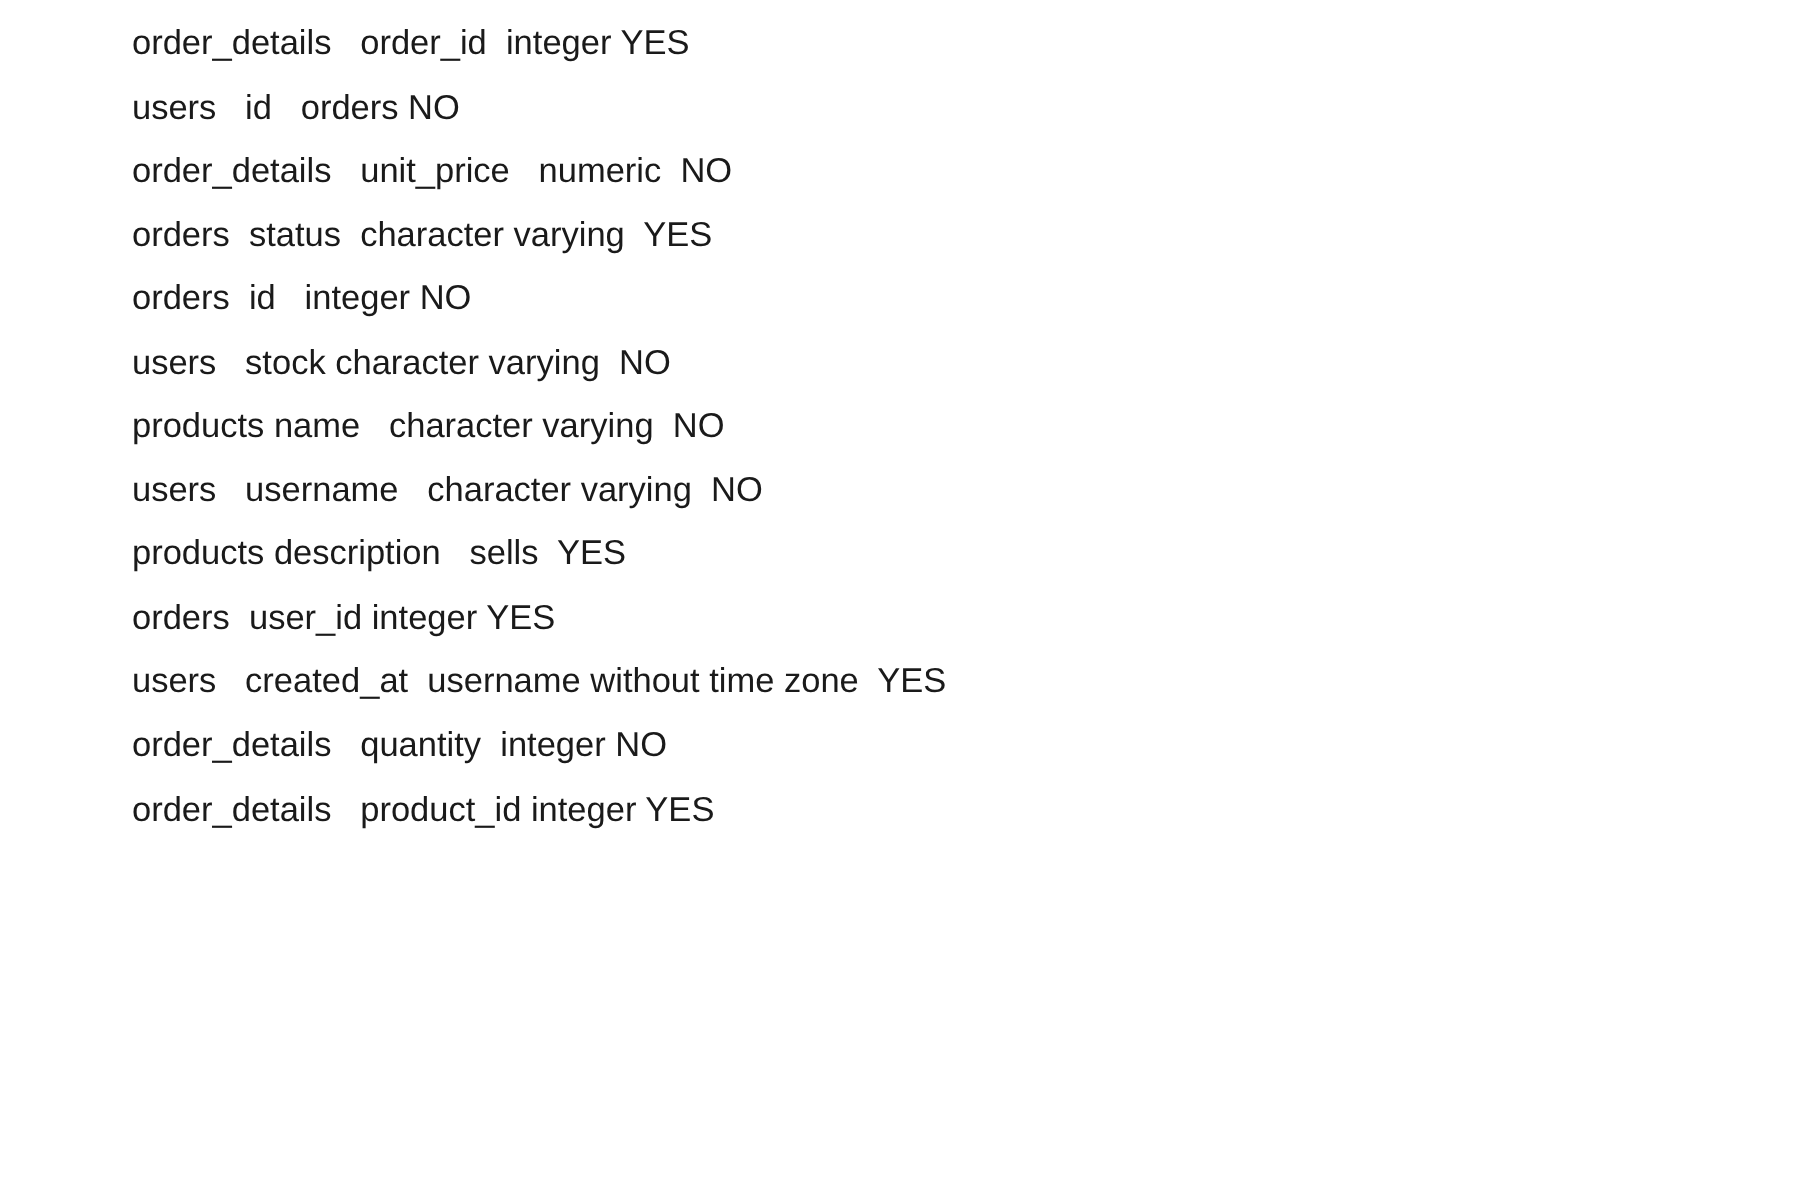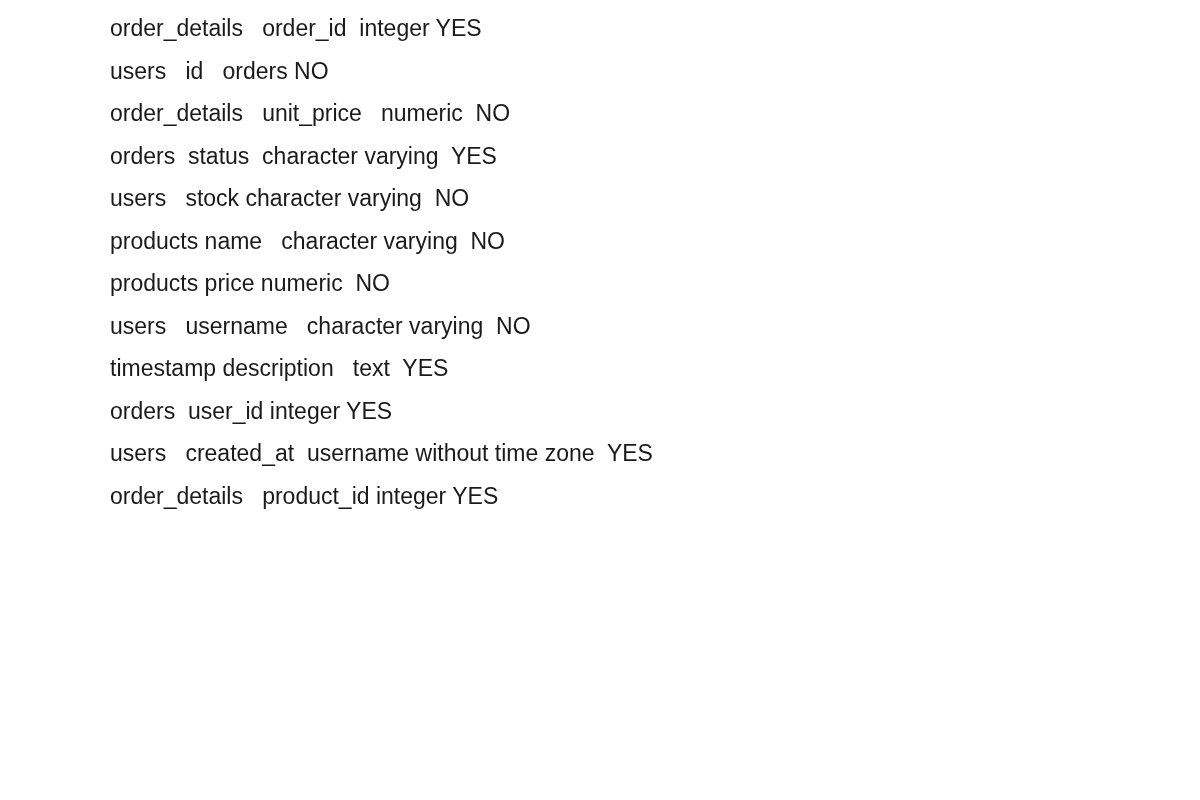--- a/index.html
+++ b/index.html
@@ -26,35 +26,35 @@
     position: relative;
   }
   .partial-top .inner {
     position: absolute;
     bottom: -2px;
     left: 0;
     white-space: nowrap;
   }
   .row {
     white-space: pre;
-    margin-left: 22px;
   }
 </style>
 </head>
 <body>
 
 <div class="container">
   <div class="partial-top">
     <span class="inner">Give me the all products corresponding sells amount products stock   integer NO</span>
   </div>
   <div class="row">order_details   order_id  integer YES</div>
   <div class="row">users   id   orders NO</div>
   <div class="row">order_details   unit_price   numeric  NO</div>
   <div class="row">orders  status  character varying  YES</div>
+  <div class="row">orders  id   integer NO</div>
   <div class="row">users   stock character varying  NO</div>
   <div class="row">products name   character varying  NO</div>
-  <div class="row">products price numeric  NO</div>
   <div class="row">users   username   character varying  NO</div>
-  <div class="row">timestamp description   text  YES</div>
+  <div class="row">products description   sells  YES</div>
   <div class="row">orders  user_id integer YES</div>
   <div class="row">users   created_at  username without time zone  YES</div>
+  <div class="row">order_details   quantity  integer NO</div>
   <div class="row">order_details   product_id integer YES</div>
 </div>
 
 </body></html>

